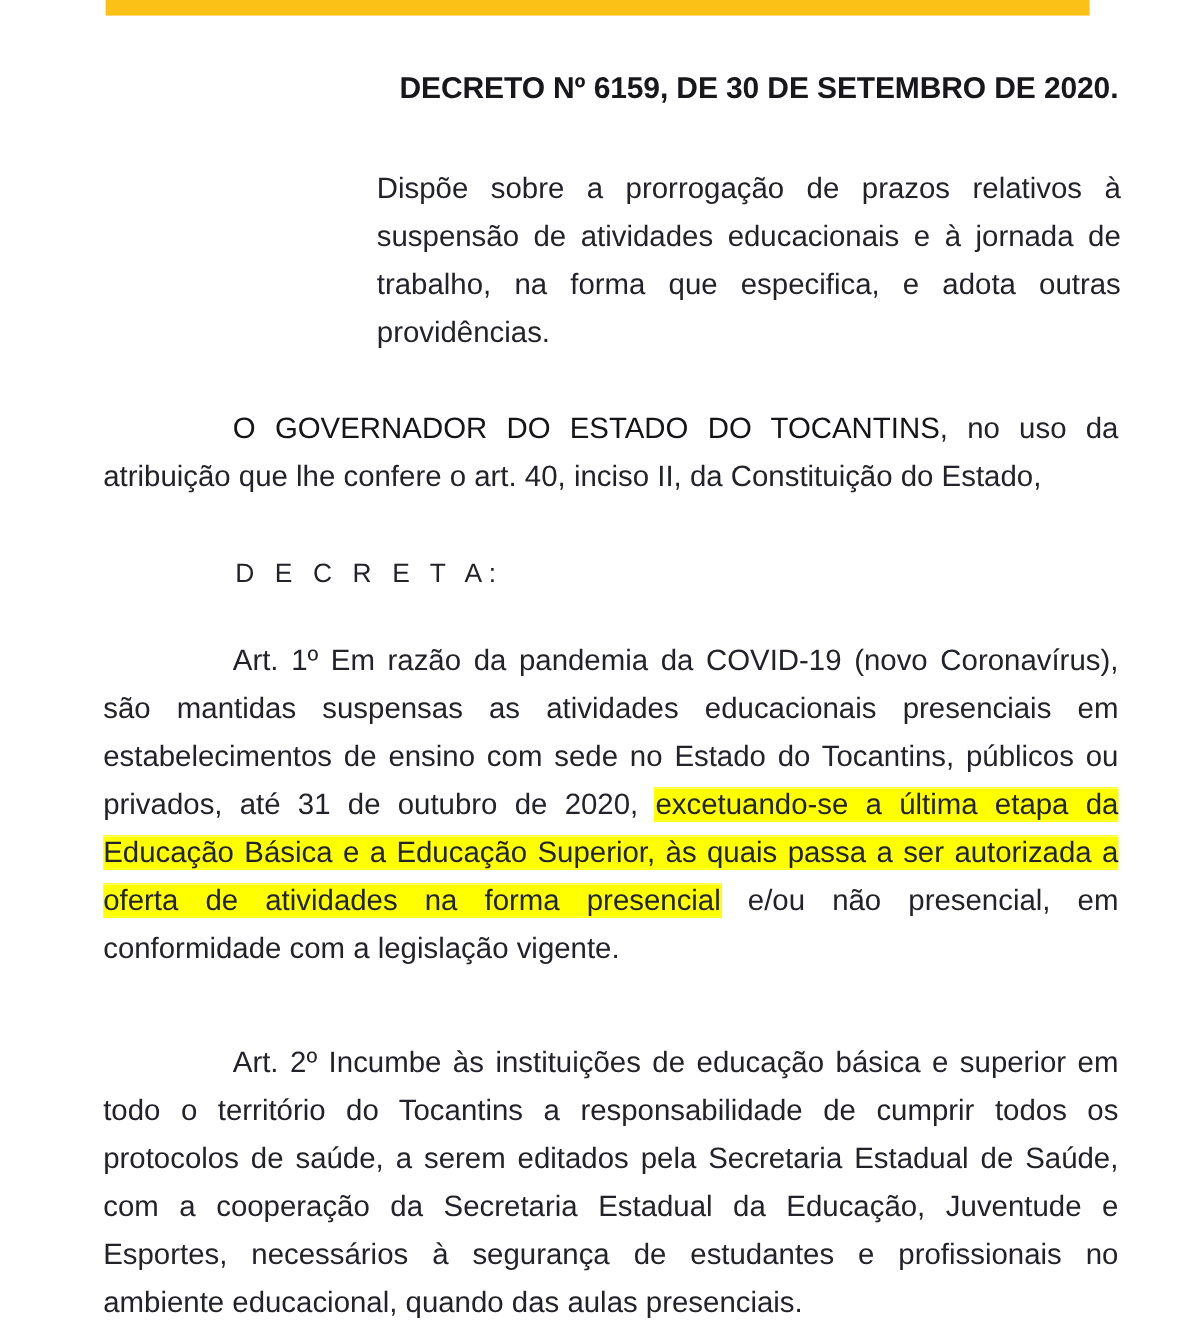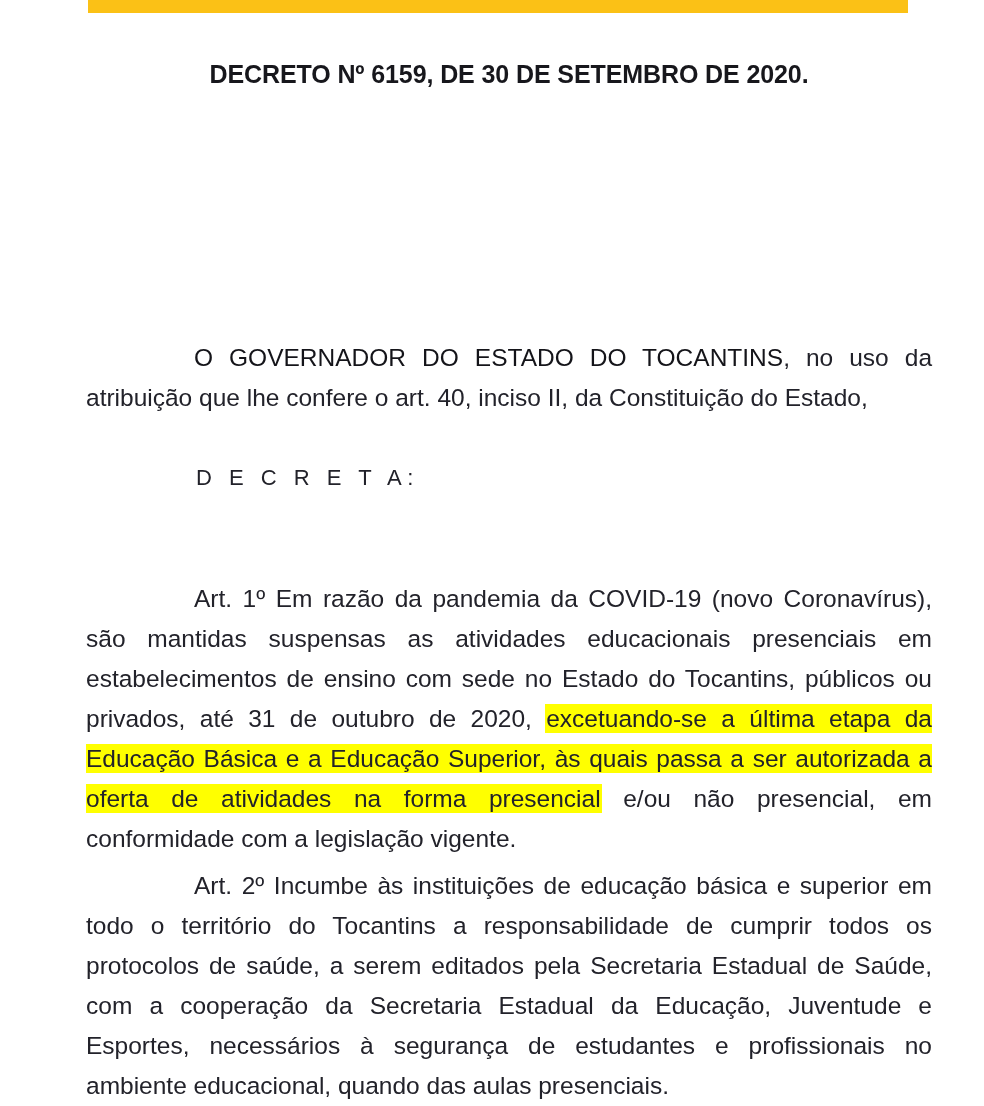--- a/index.html
+++ b/index.html
@@ -43,21 +43,21 @@
     height: 1106px;
     padding: 0;
     box-sizing: border-box;
   }
 
   .doc-title {
     position: absolute;
     left: 86px;
     top: 60px;
     width: 846px;
-    text-align: center;
+    text-align: right;
     font-size: 25px;
     font-weight: bold;
     letter-spacing: -0.1px;
     color: #17171c;
     font-family: "Liberation Sans", sans-serif;
   }
 
   .ementa {
     position: absolute;
     left: 314px;
@@ -74,21 +74,21 @@
     position: absolute;
     left: 86px;
     width: 846px;
     font-size: 24.5px;
     line-height: 40px;
     text-align: justify;
     text-justify: inter-word;
     color: #22222a;
   }
   .para.preamble { top: 338px; }
-  .para.art1     { top: 531px; margin-top: 48px; }
+  .para.art1     { top: 531px; }
   .para.art2     { top: 855px; margin-top: 11px; }
 
   .para .indent { display: inline-block; width: 108px; }
 
   .bold { font-weight: normal; color: #141419; }
 
   .decreta {
     position: absolute;
     left: 196px;
     top: 458px;
@@ -108,20 +108,23 @@
 <body>
 
 <div class="page">
 
   <div class="top-band-wrap">
     <div class="top-band"></div>
   </div>
 
   <div class="doc-title">DECRETO Nº 6159, DE 30 DE SETEMBRO DE 2020.</div>
 
+  <div class="ementa">
+    <span>Dispõe sobre a prorrogação de prazos relativos à suspensão de atividades educacionais e à jornada de trabalho, na forma que especifica, e adota outras providências.</span>
+  </div>
 
   <div class="para preamble">
     <span class="indent"></span><span class="bold">O GOVERNADOR DO ESTADO DO TOCANTINS</span><span>, no uso da atribuição que lhe confere o art. 40, inciso II, da Constituição do Estado,</span>
   </div>
 
   <div class="decreta">D E C R E T A:</div>
 
   <div class="para art1">
     <span class="indent"></span><span>Art. 1º Em razão da pandemia da COVID-19 (novo Coronavírus), são mantidas suspensas as atividades educacionais presenciais em estabelecimentos de ensino com sede no Estado do Tocantins, públicos ou privados, até 31 de outubro de 2020, </span><span class="hl">excetuando-se a última etapa da Educação Básica e a Educação Superior, às quais passa a ser autorizada a oferta de atividades na forma presencial</span><span> e/ou não presencial, em conformidade com a legislação vigente.</span>
   </div>

